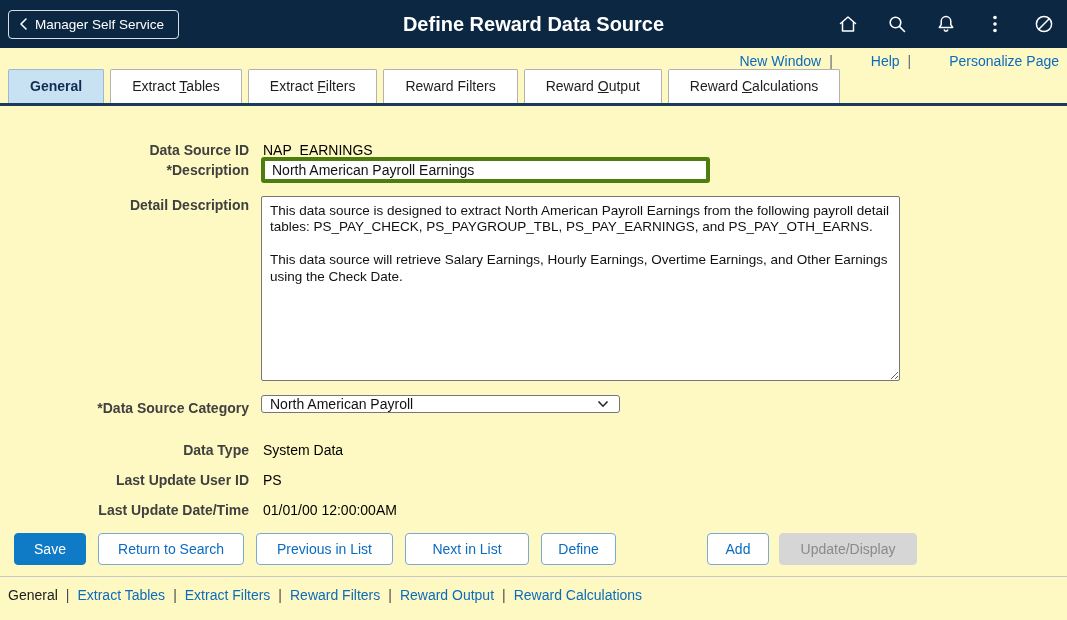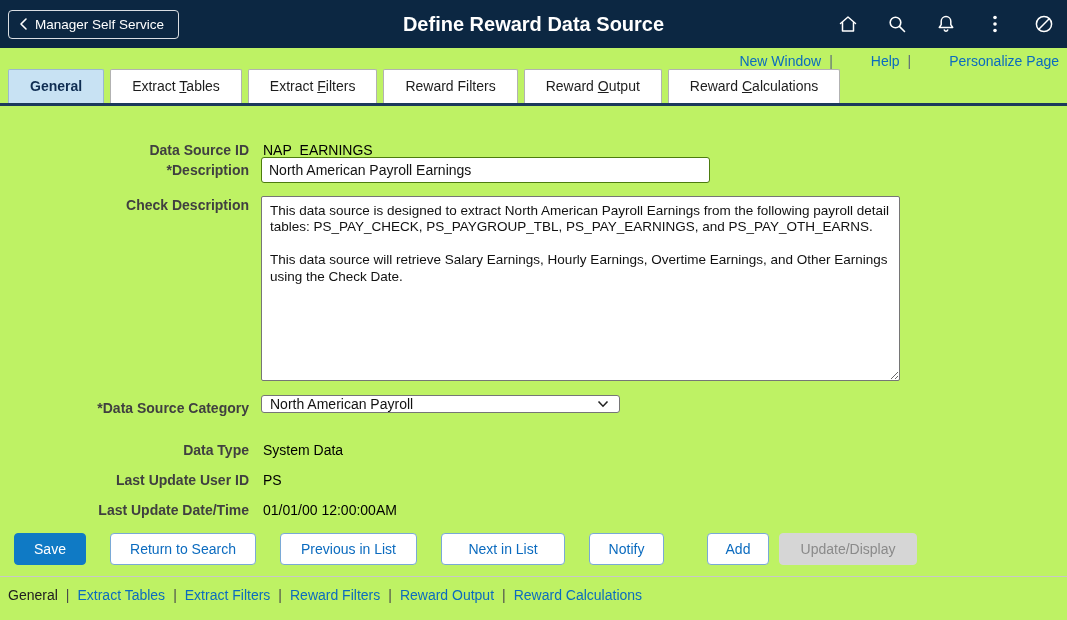--- a/index.html
+++ b/index.html
@@ -2,21 +2,21 @@
 <html><head>
 <meta charset="utf-8">
 <style>
   * { box-sizing: border-box; margin: 0; padding: 0; }
   body {
     font-family: "Liberation Sans", "DejaVu Sans", sans-serif;
     background: #ffffff;
     width: 1067px; height: 620px;
     overflow: hidden;
   }
-  .screen { position: relative; width: 1067px; height: 620px; background: #bef264; }
+  .screen { position: relative; width: 1067px; height: 620px; background: #fef9c3; }
 
   
   .hdr {
     position: absolute; top: 0; left: 0; width: 100%; height: 48px;
     background: #0c2742; display: flex; align-items: center;
   }
   .back-btn {
     margin-left: 8px; display: inline-flex; align-items: center; gap: 7px;
     border: 1px solid rgba(255,255,255,0.85); border-radius: 4px;
     padding: 6px 14px 6px 9px; color: #fff; font-size: 13.5px; cursor: pointer;
@@ -73,39 +73,39 @@
   .row-desc .lbl { line-height: 26px; }
   .row-detail { top: 196px; }
   .row-cat  { top: 395px; }
   .row-cat .lbl { line-height: 27px; }
   .row-type { top: 441px; }
   .row-user { top: 471px; }
   .row-dt   { top: 501px; }
 
   .txt-input {
     position: absolute; left: 261px; top: 0; width: 449px; height: 26px;
-    border: 1px solid #4d7c0f; border-radius: 3px; padding: 0 7px;
+    border: 4px solid #4d7c0f; border-radius: 3px; padding: 0 7px;
     font-family: inherit; font-size: 14px; color: #111; background: #fff;
   }
   .txt-area {
     position: absolute; left: 261px; top: 0; width: 639px; height: 185px;
     border: 1px solid #767676; border-radius: 2px; padding: 6px 8px;
     font-family: inherit; font-size: 13.5px; line-height: 1.22; color: #111;
     resize: both; background: #fff;
   }
   .select {
     position: absolute; left: 261px; top: 0; width: 359px; height: 18px;
     border: 1px solid #767676; border-radius: 3px; background: #fff;
     display: flex; align-items: center; padding: 0 10px 0 8px;
     font-size: 14px; color: #111; cursor: pointer;
   }
   .select .sel-val { flex: 1; }
 
   
-  .btnrow { position: absolute; top: 533px; left: 14px; display: flex; gap: 24px; }
+  .btnrow { position: absolute; top: 533px; left: 14px; display: flex; gap: 12px; }
   .btnrow2 { position: absolute; top: 533px; left: 699px; display: flex; gap: 10px; padding-left: 8px; }
   .btn {
     height: 32px; border-radius: 4px; font-size: 14px; font-family: inherit;
     display: inline-flex; align-items: center; justify-content: center;
     cursor: pointer; white-space: nowrap;
   }
   .btn-primary { background: #0f7ac5; border: 1px solid #0f7ac5; color: #fff; width: 72px; }
   .btn-sec { background: #fff; border: 1px solid #7aa9d6; color: #0b6bbf; }
   .w-return { width: 146px; } .w-prev { width: 137px; } .w-next { width: 124px; }
   .w-notify { width: 75px; } .w-add { width: 62px; }
@@ -191,21 +191,21 @@
     <span class="lbl">Data Source ID</span>
     <span class="val">NAP_EARNINGS</span>
   </div>
 
   <div class="row row-desc">
     <span class="lbl">*Description</span>
     <input class="txt-input" type="text" value="North American Payroll Earnings" style="">
   </div>
 
   <div class="row row-detail">
-    <span class="lbl">Check Description</span>
+    <span class="lbl">Detail Description</span>
     <textarea class="txt-area" style="">This data source is designed to extract North American Payroll Earnings from the following payroll detail tables: PS_PAY_CHECK, PS_PAYGROUP_TBL, PS_PAY_EARNINGS, and PS_PAY_OTH_EARNS.
 
 This data source will retrieve Salary Earnings, Hourly Earnings, Overtime Earnings, and Other Earnings using the Check Date.</textarea>
   </div>
 
   <div class="row row-cat">
     <span class="lbl">*Data Source Category</span>
     <div class="select">
       <span class="sel-val">North American Payroll</span>
       <svg width="12" height="8" viewBox="0 0 12 8">
@@ -227,21 +227,21 @@
   <div class="row row-dt">
     <span class="lbl">Last Update Date/Time</span>
     <span class="val">01/01/00 12:00:00AM</span>
   </div>
 
   <div class="btnrow">
     <button class="btn btn-primary">Save</button>
     <button class="btn btn-sec w-return">Return to Search</button>
     <button class="btn btn-sec w-prev">Previous in List</button>
     <button class="btn btn-sec w-next">Next in List</button>
-    <button class="btn btn-sec w-notify">Notify</button>
+    <button class="btn btn-sec w-notify">Define</button>
   </div>
   <div class="btnrow2">
     <button class="btn btn-sec w-add">Add</button>
     <button class="btn btn-disabled" disabled="">Update/Display</button>
   </div>
 
   <div class="footer-divider"></div>
   <div class="footer-links">
     <span class="cur">General</span>
     <span class="f-sep">|</span>

